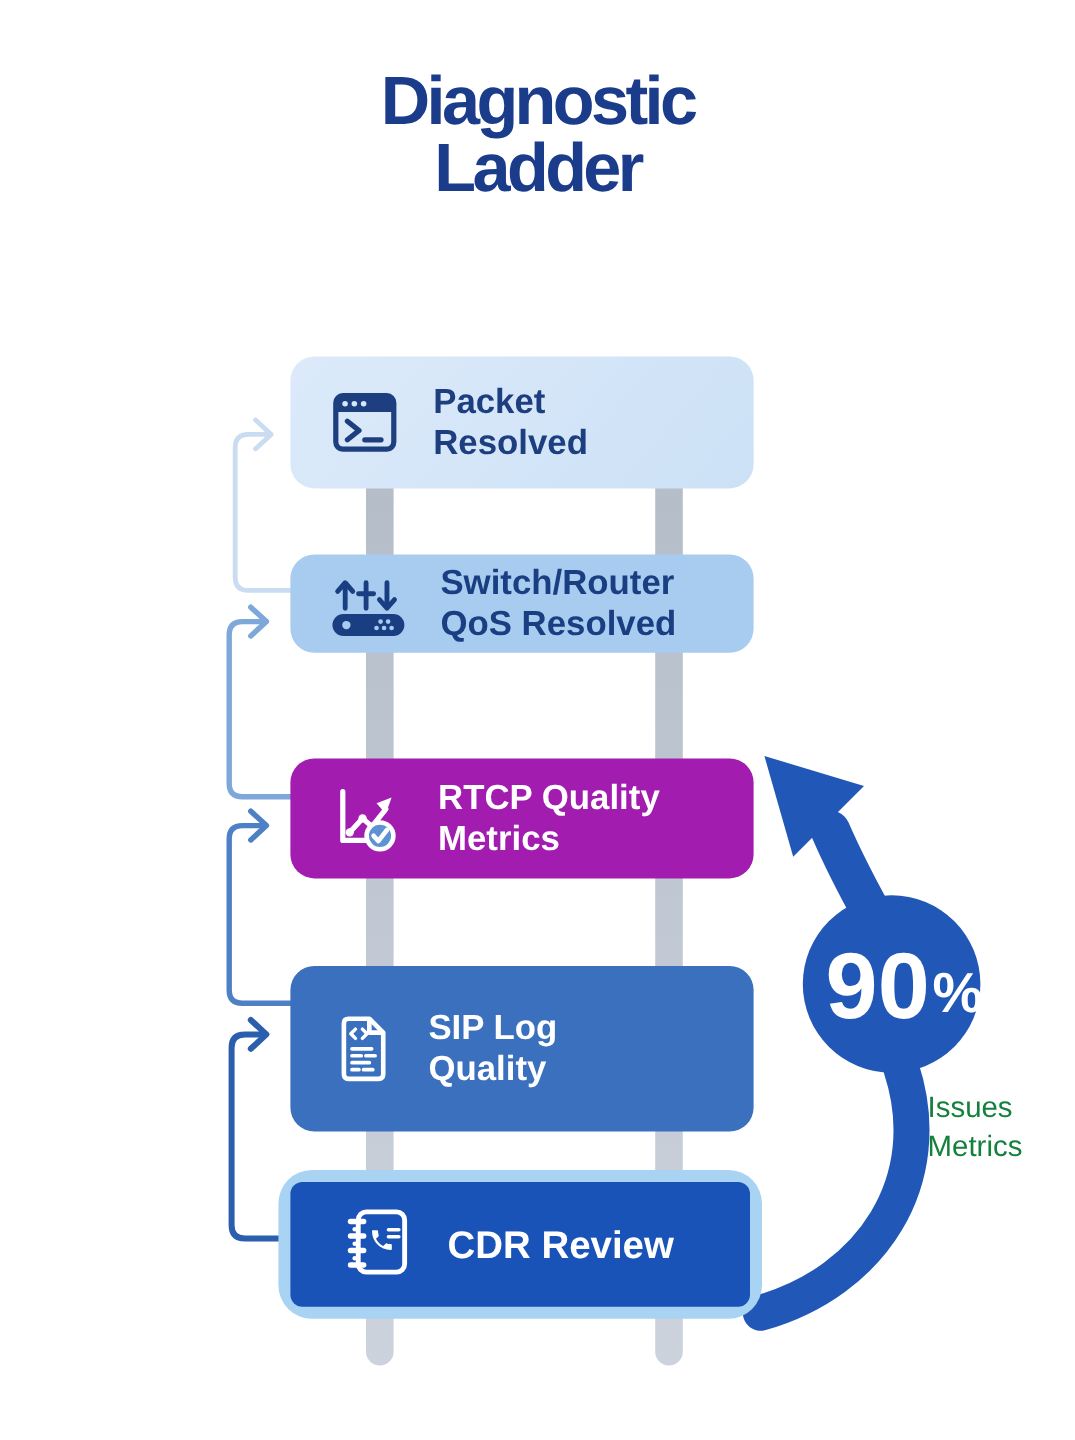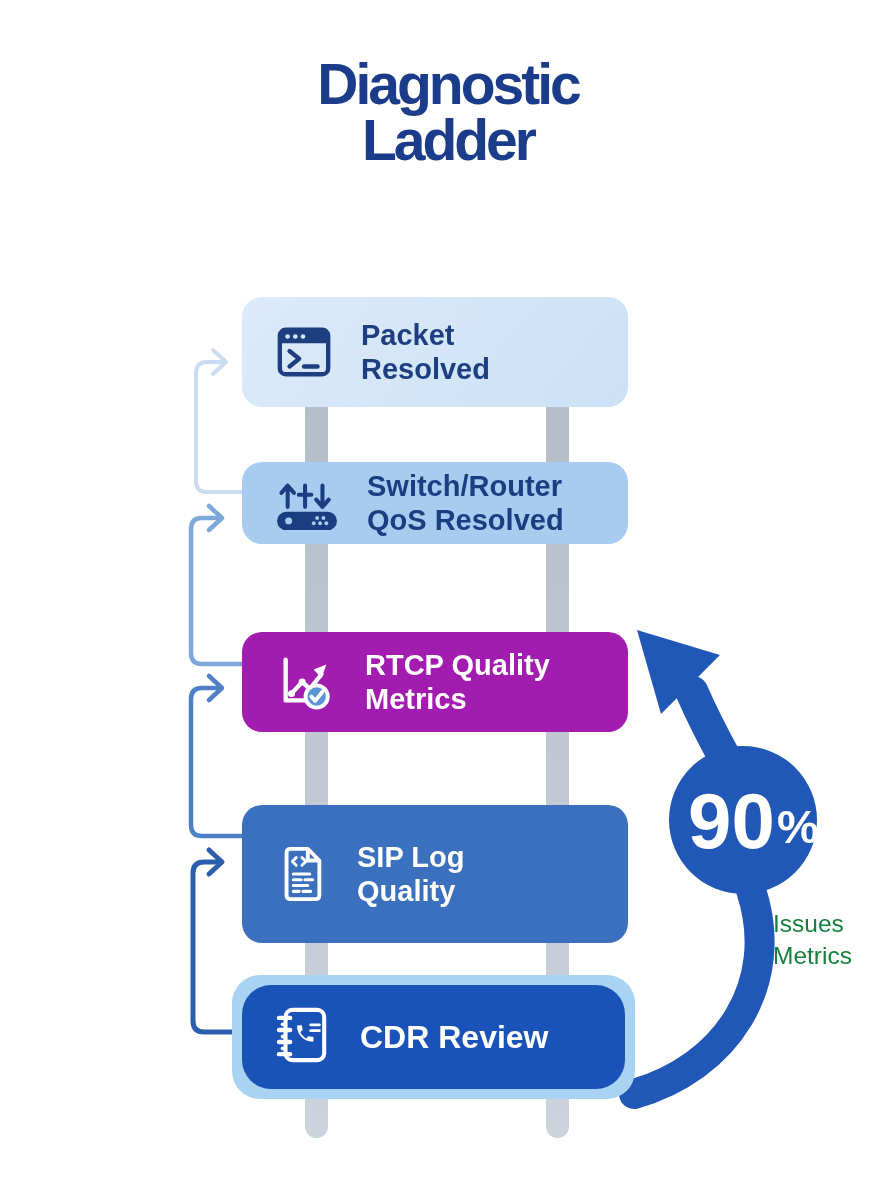--- a/index.html
+++ b/index.html
@@ -30,22 +30,22 @@
   .rung-1{top:297px;height:110px;background:linear-gradient(130deg,#dceafa,#cce1f6);color:#1d3f80;}
   .rung-2{top:462px;height:82px;background:#a8ccef;color:#1a3e82;}
   .rung-3{top:632px;height:100px;background:#a21caf;color:#ffffff;}
   .rung-4{top:805px;height:138px;background:#3a70bd;color:#ffffff;}
   .rung-5-outer{
     position:absolute;left:232px;top:975px;width:403px;height:124px;
     background:#a9d3f3;border-radius:28px;z-index:3;
   }
   .rung-5-inner{
     position:absolute;left:10px;top:10px;right:10px;bottom:10px;
-    background:#1a53b8;border-radius:29px;color:#ffffff;
-    display:flex;align-items:center;gap:30px;box-sizing:border-box;padding-left:30px;
+    background:#1a53b8;border-radius:10px;color:#ffffff;
+    display:flex;align-items:center;gap:30px;box-sizing:border-box;padding-left:43px;
   }
   .rung-5-inner .label{font-weight:700;font-size:32px;}
   .caption{
     position:absolute;left:757px;top:908px;color:#15803d;
     font-size:24.5px;line-height:1.32;z-index:2;margin-left:16px;
   }
   .caption span{display:block;}
 </style>
 </head>
 <body>

